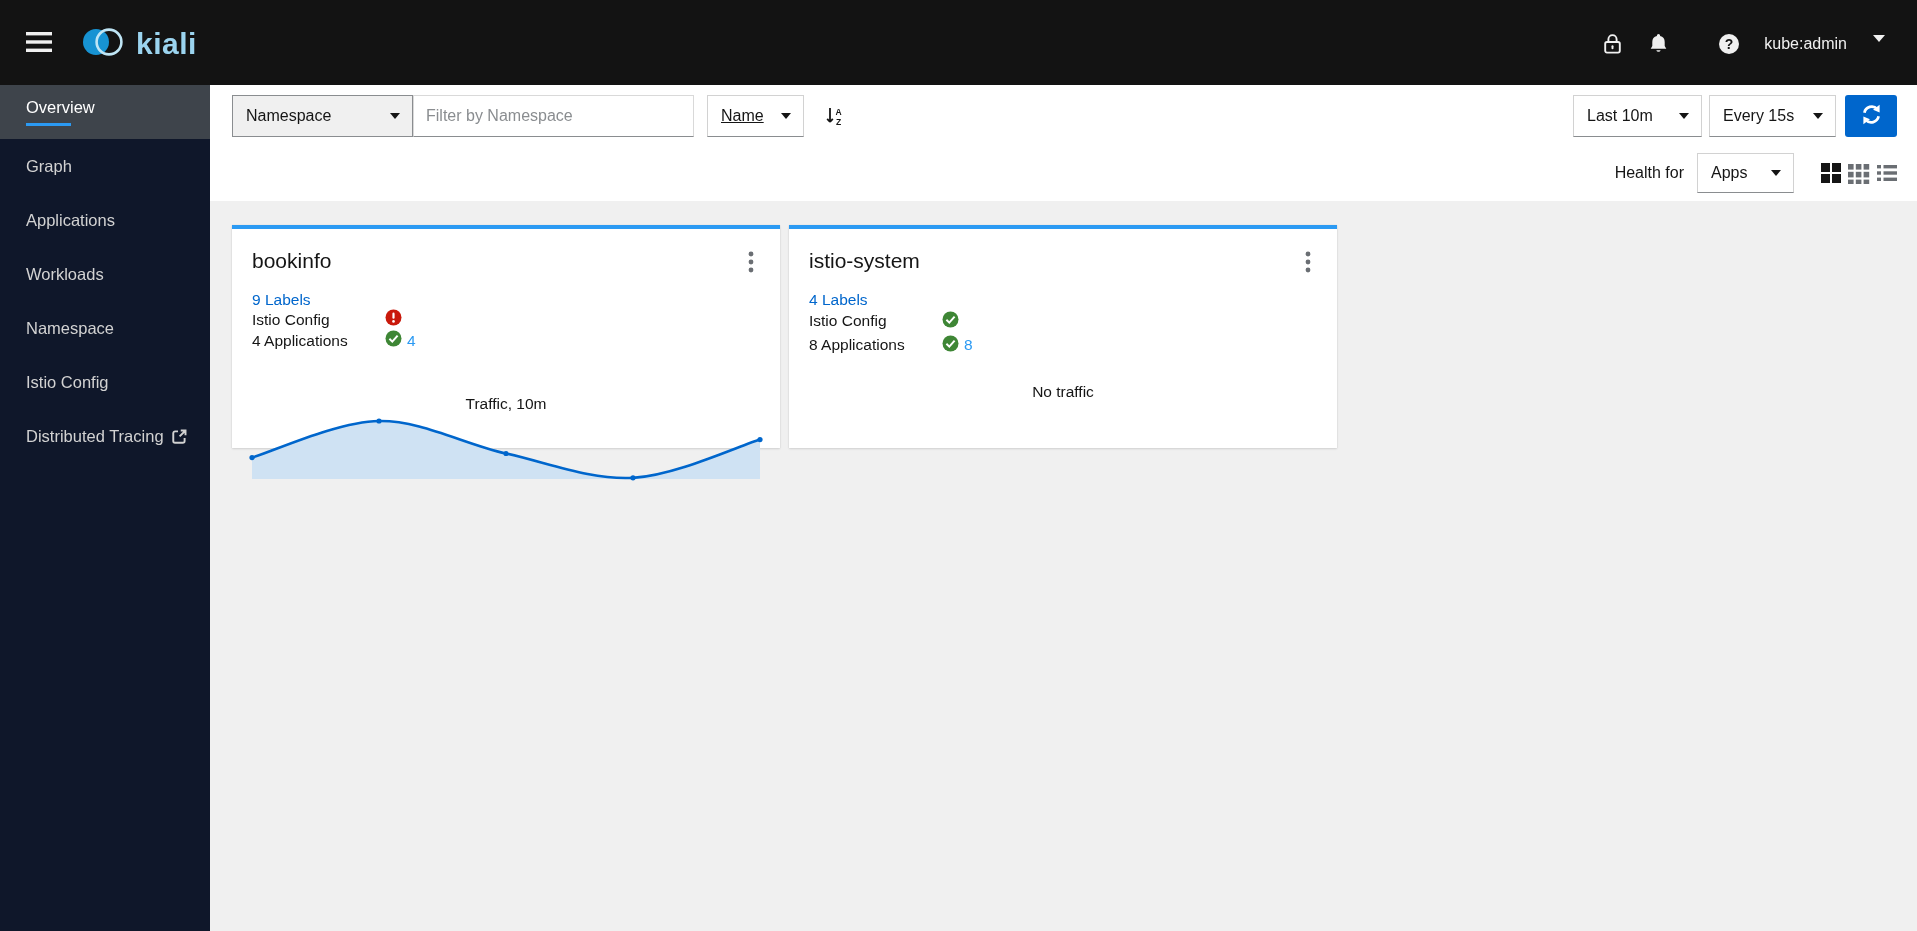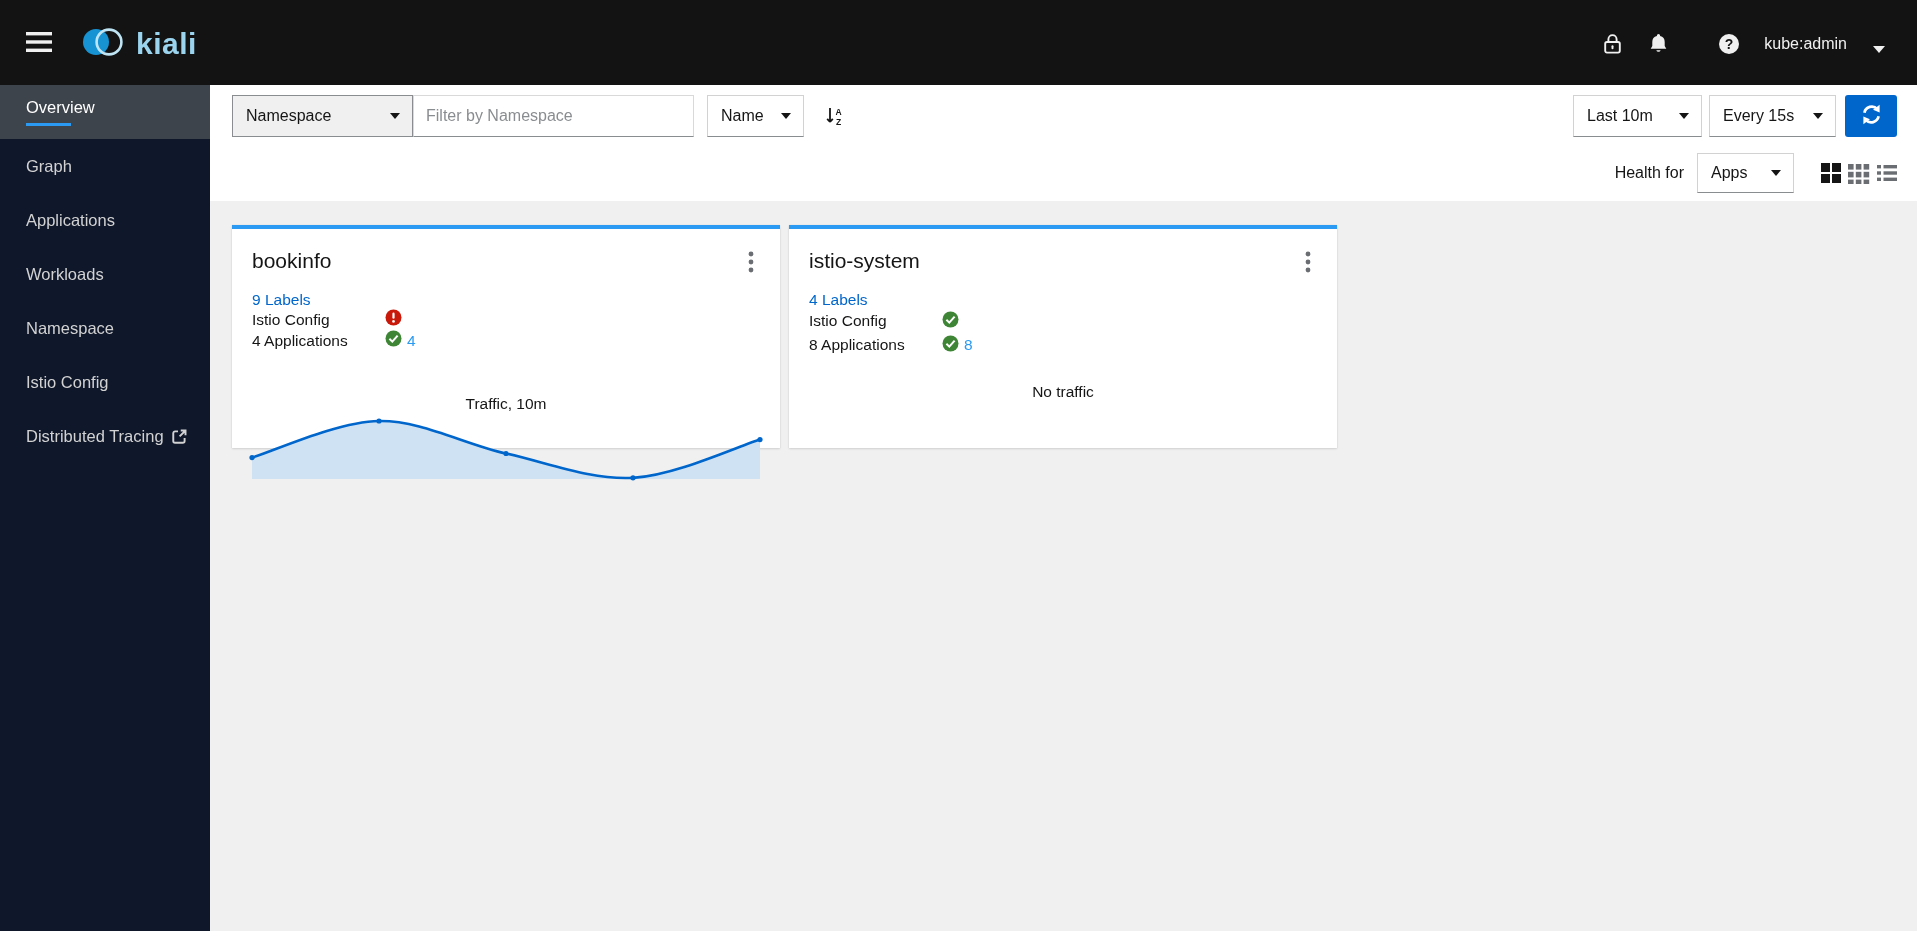--- a/index.html
+++ b/index.html
@@ -6,21 +6,21 @@
   html,body { background:#f0f0f0; }
   .app { position:relative; width:1917px; height:931px; font-family:"Liberation Sans",sans-serif; color:#151515; background:#f0f0f0; overflow:hidden; }
 
   
   .masthead { position:absolute; top:0; left:0; width:100%; height:87px; background:#131313; display:flex; align-items:center; }
   .nav-toggle { background:none; border:none; margin-left:26px; cursor:pointer; display:flex; align-items:center; }
   .brand { display:flex; align-items:center; margin-left:30px; }
   .brand-text { color:#9bd4ef; font-size:30px; font-weight:bold; letter-spacing:.5px; margin-left:8px; }
   .mast-right { margin-left:auto; display:flex; align-items:center; margin-right:32px; }
   .icon-btn { background:none; border:none; cursor:pointer; display:flex; align-items:center; justify-content:center; }
-  .user-menu { display:flex; align-items:flex-end; cursor:pointer; }
+  .user-menu { display:flex; align-items:flex-start; cursor:pointer; }
   .username { color:#f0f0f0; font-size:16px; margin-right:26px; }
   .caret { width:0; height:0; border-left:6px solid transparent; border-right:6px solid transparent; border-top:7px solid #f0f0f0; display:inline-block; }
   .caret.dark { border-top-color:#151515; border-left-width:5px; border-right-width:5px; border-top-width:6px; }
 
   
   .sidebar { position:absolute; top:85px; left:0; width:210px; height:846px; background:#0f172a; }
   .nav-item { height:54px; display:flex; flex-direction:column; justify-content:center; padding-left:26px; cursor:pointer; }
   .nav-label { color:#d2d2d2; font-size:16.5px; display:flex; align-items:center; }
   .nav-item.active { background:#3e444b; }
   .nav-item.active .nav-label { color:#ffffff; }
@@ -28,21 +28,21 @@
   .ext-icon { margin-left:7px; display:inline-flex; }
 
   
   .main { position:absolute; top:85px; left:210px; width:1707px; height:846px; }
   .toolbar-band { background:#ffffff; height:116px; padding:10px 20px 4px 22px; }
   .row1 { display:flex; align-items:stretch; height:42px; }
   .sel { display:flex; align-items:center; justify-content:space-between; font-size:16px; background:#fff; border:1px solid #d2d2d2; border-bottom-color:#8a8d90; padding:0 12px 0 13px; cursor:pointer; }
   .ns-sel { width:181px; background:#f0f0f0; border:1px solid #8a8d90; }
   .filter-input { width:281px; border:1px solid #d9d9d9; border-bottom-color:#8a8d90; font-size:16px; padding:0 12px; font-family:"Liberation Sans",sans-serif; color:#151515; outline:none; }
   .filter-input::placeholder { color:#8a8d90; }
-  .name-sel { width:97px; margin-left:13px; }
+  .name-sel { width:97px; margin-left:13px;text-decoration:underline; }
   .sort-btn { background:none; border:none; margin-left:21px; cursor:pointer; display:flex; align-items:center; }
   .right-controls { margin-left:auto; display:flex; align-items:stretch; }
   .dur-sel { width:129px; }
   .int-sel { width:127px; margin-left:7px; }
   .refresh-btn { width:52px; margin-left:9px; background:#0066cc; border:none; border-radius:3px; cursor:pointer; display:flex; align-items:center; justify-content:center; }
   .row2 { display:flex; align-items:center; justify-content:flex-end; margin-top:16px; height:40px; }
   .health-label { font-size:16px; margin-right:13px; }
   .apps-sel { width:97px; height:40px; }
   .view-icons { display:flex; align-items:center; margin-left:20px; }
   .view-btn { background:none; border:none; cursor:pointer; display:flex; align-items:center; margin-left:7px; }

